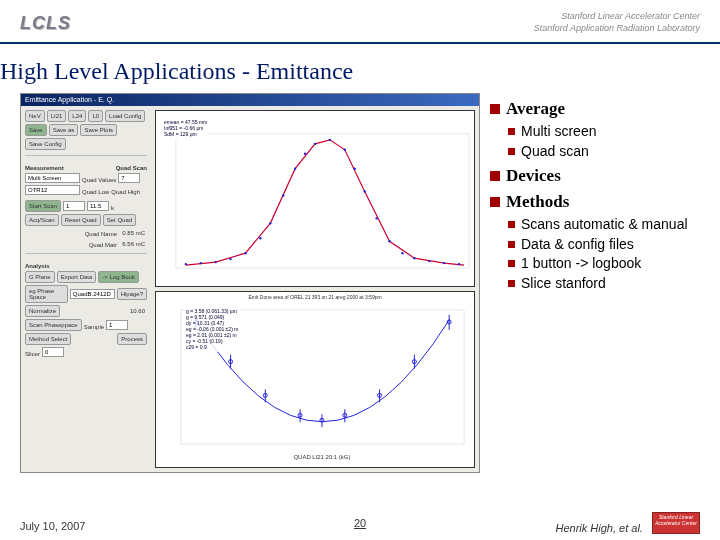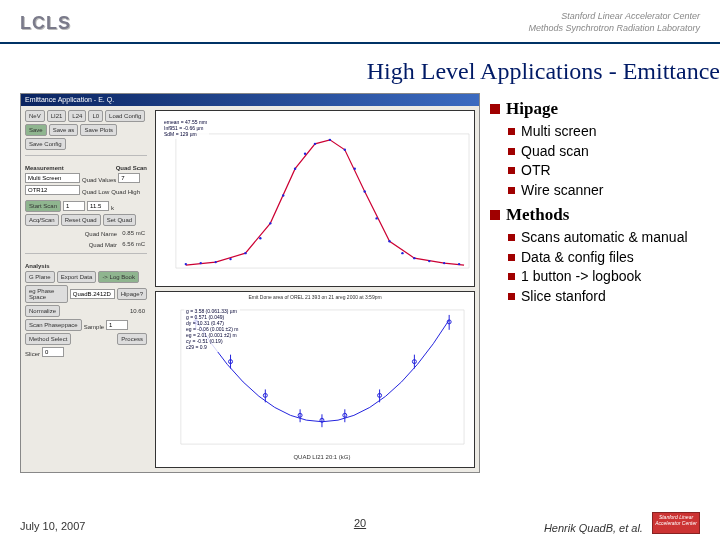--- a/index.html
+++ b/index.html
@@ -15,35 +15,36 @@
     height: 44px;
     display: flex;
     align-items: center;
     justify-content: space-between;
     padding: 4px 20px 0 20px;
     border-bottom: 2px solid #003366;
   }
   .logo-lcls {
     font-size: 18px;
     font-weight: bold;
+    font-style: italic;
     color: #7a7a8a;
     letter-spacing: 1px;
     text-shadow: 1px 1px 0 #bbb;
   }
   .header-right {
     text-align: right;
     font-size: 9px;
     color: #888;
     font-style: italic;
     line-height: 1.3;
   }
   .title {
     font-size: 24px;
     color: #001a66;
-    text-align: right;
+    text-align: left;
     margin: 14px 0 8px 0;
     font-family: "Times New Roman", serif;
   }
   .content {
     display: flex;
     padding: 0 20px;
     gap: 10px;
   }
   .app-window {
     width: 460px;
@@ -207,21 +208,21 @@
   .section-title-left { font-size: 6px; color: #333; margin-top: 4px; font-weight: bold; }
   .divider { border-top: 1px solid #bbb; margin: 3px 0; }
 </style>
 </head>
 <body>
 
 <div class="header">
   <div class="logo-lcls">LCLS</div>
   <div class="header-right">
     <div>Stanford Linear Accelerator Center</div>
-    <div>Methods Synchrotron Radiation Laboratory</div>
+    <div>Stanford Application Radiation Laboratory</div>
   </div>
 </div>
 
 <div class="title">High Level Applications - Emittance</div>
 
 <div class="content">
 
   <div class="app-window">
     <div class="app-titlebar">Emittance Application - E. Q.</div>
     <div class="app-body">
@@ -414,37 +415,30 @@
                 </g>
             </g>
             <text x="167" y="165" font-size="6" text-anchor="middle" fill="#333">QUAD LI21 20:1 (kG)</text>
           </svg>
         </div>
       </div>
     </div>
   </div>
 
   <div class="outline">
-    <h3>Hipage</h3>
+    <h3>Average</h3>
     <ul>
       <li>
           <span>Multi screen</span>
         </li>
       <li>
           <span>Quad scan</span>
         </li>
     </ul>
-    <ul>
-      <li>
-          <span>OTR</span>
-        </li>
-      <li>
-          <span>Wire scanner</span>
-        </li>
-    </ul>
+    <h3>Devices</h3>
     <h3>Methods</h3>
     <ul>
       <li>
           <span>Scans automatic &amp; manual</span>
         </li>
       <li>
           <span>Data &amp; config files</span>
         </li>
       <li>
           <span>1 button -&gt; logbook</span>
@@ -456,17 +450,17 @@
   </div>
 </div>
 
 <div class="footer">
   <div class="footer-left">
     <div>July 10, 2007</div>
   </div>
   <div class="footer-center">20</div>
   <div class="footer-right">
     <div class="author">
-      <span>Henrik QuadB, et al.</span>
+      <span>Henrik High, et al.</span>
       <span class="footer-logo">Stanford Linear Accelerator Center</span>
     </div>
   </div>
 </div>
 
 </body></html>

